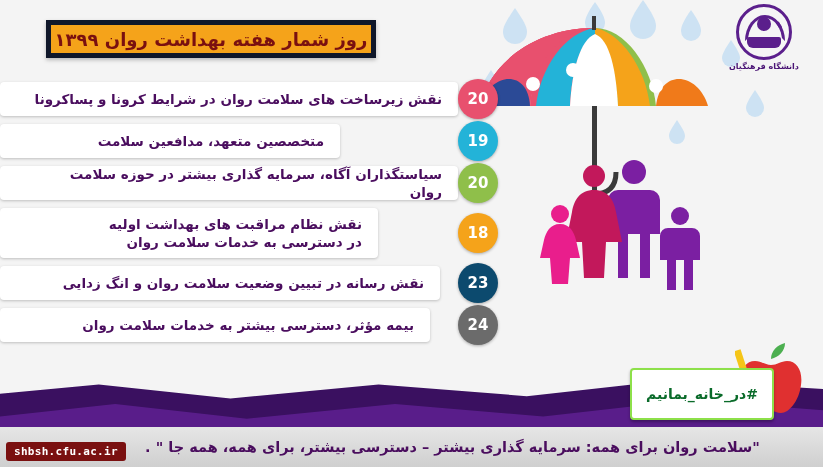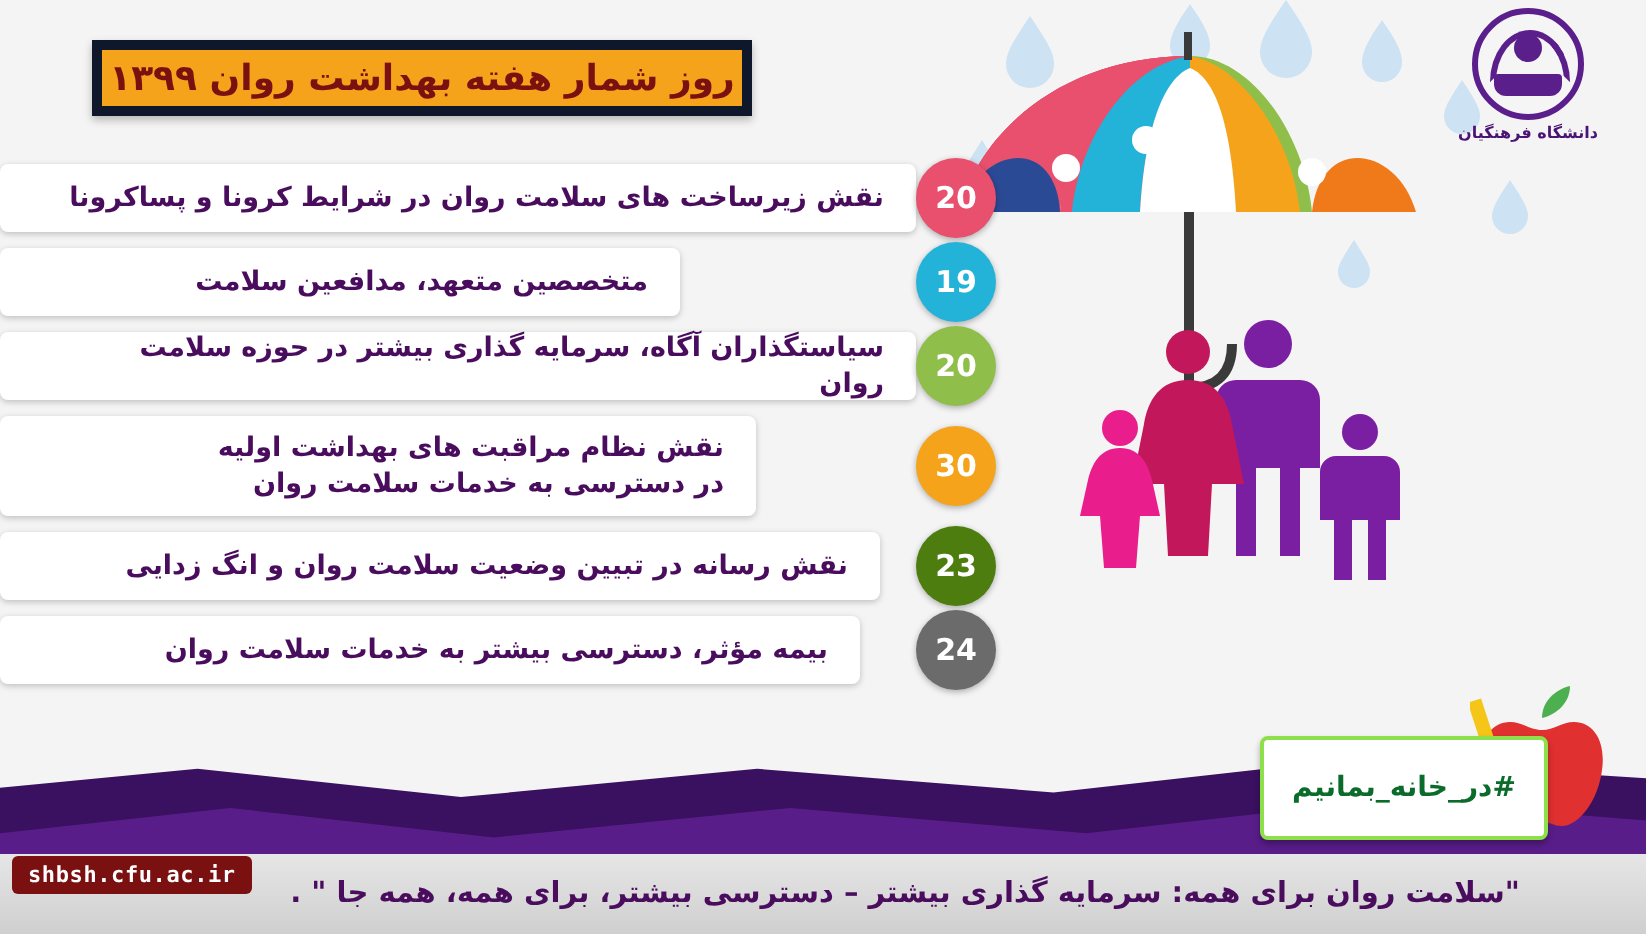--- a/index.html
+++ b/index.html
@@ -193,21 +193,21 @@
     left: 96px; right: 14px; bottom: 6px;
     height: 28px;
     display: flex; align-items: center; justify-content: center;
     color: #4a0d5e;
     font-size: 14.5px;
     font-weight: bold;
     white-space: nowrap;
   }
   .url-badge {
     position: absolute;
-    left: 6px; bottom: 20px;
+    left: 6px; bottom: 6px;
     background: #7a1010;
     color: #ffffff;
     font-size: 11px;
     font-weight: bold;
     padding: 3px 8px;
     border-radius: 3px;
     letter-spacing: .3px;
     font-family: "DejaVu Sans Mono", "Liberation Mono", monospace;
     direction: ltr;
   }
@@ -326,30 +326,30 @@
     </div>
 
     <div class="row">
       <div class="row-num" style="background:#8fbf4a">20</div>
       <div class="row-bar">
         <span>سیاستگذاران آگاه، سرمایه گذاری بیشتر در حوزه سلامت روان</span>
       </div>
     </div>
 
     <div class="row tall">
-      <div class="row-num" style="background:#f5a31a">30</div>
+      <div class="row-num" style="background:#f5a31a">18</div>
       <div class="row-bar" style="margin-right:80px;">
         <span>نقش نظام مراقبت های بهداشت اولیه
 در دسترسی به خدمات سلامت روان</span>
       </div>
     </div>
 
 
     <div class="row">
-      <div class="row-num" style="background:#4d7c0f">23</div>
+      <div class="row-num" style="background:#0c4a6e">23</div>
       <div class="row-bar" style="margin-right:18px;">
         <span>نقش رسانه در تبیین وضعیت سلامت روان و انگ زدایی</span>
       </div>
     </div>
 
     <div class="row">
       <div class="row-num" style="background:#6b6b6b">24</div>
       <div class="row-bar" style="margin-right:28px;">
         <span>بیمه مؤثر، دسترسی بیشتر به خدمات سلامت روان</span>
       </div>

